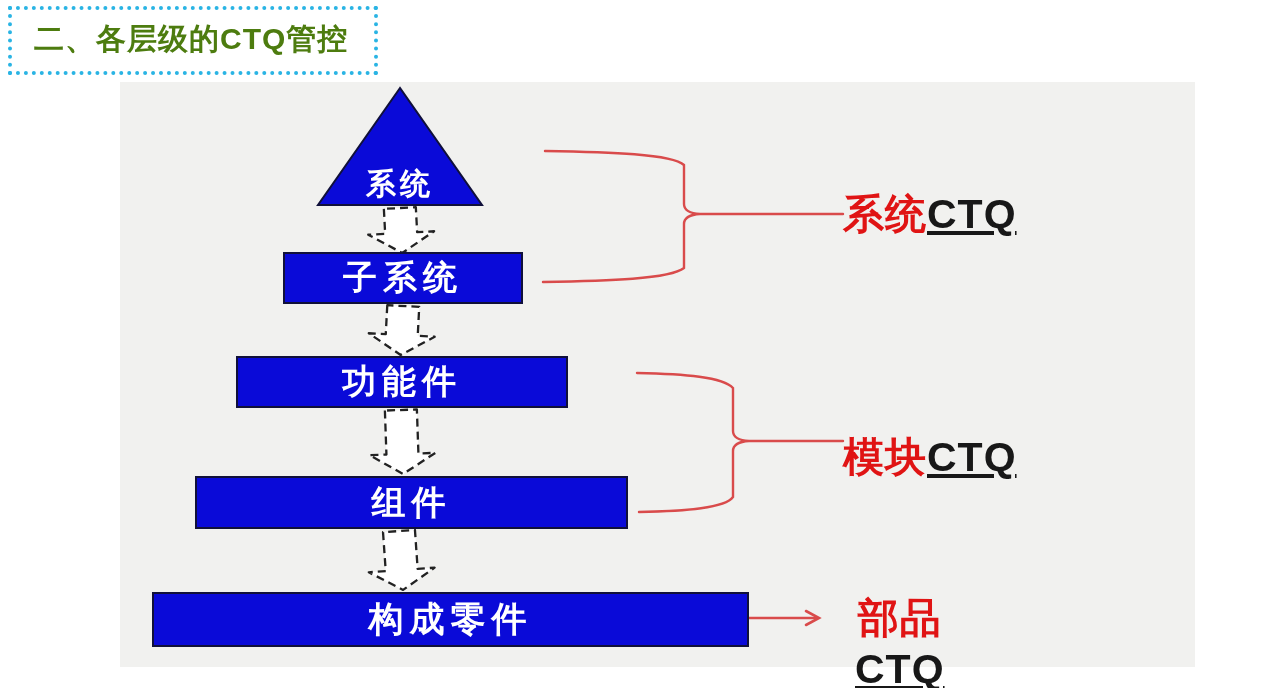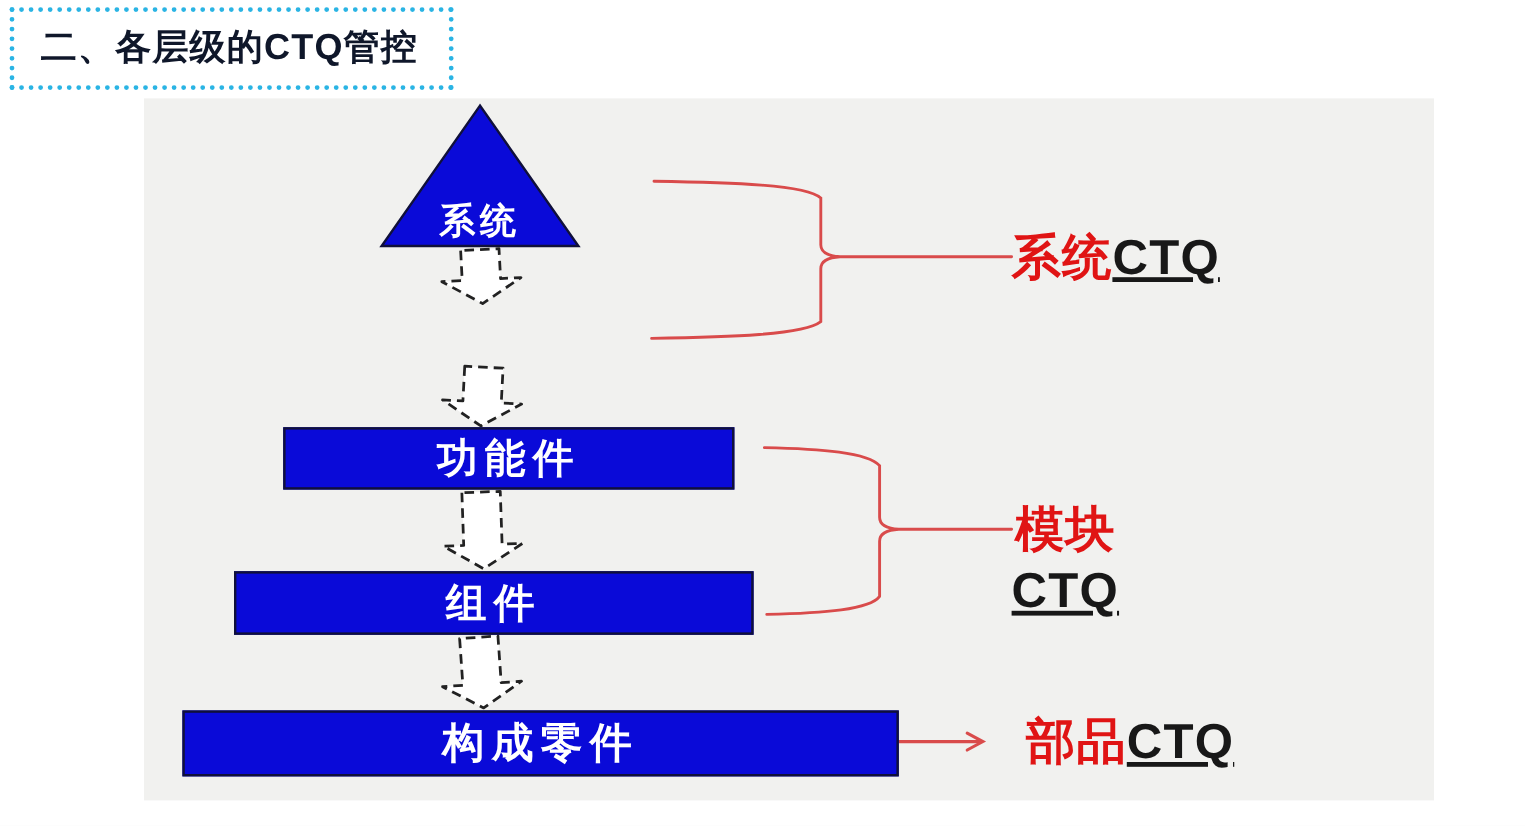--- a/index.html
+++ b/index.html
@@ -16,21 +16,21 @@
     position: absolute;
     left: 8px; top: 6px;
     padding: 9px 26px 11px 22px;
     border: 4px dotted #2ab4e4;
     background: #ffffff;
     z-index: 3;
   }
   .title-box .title-text {
     font-size: 30px;
     font-weight: bold;
-    color: #0f172a;
+    color: #4d7c0f;
     letter-spacing: 1px;
     white-space: nowrap;
   }
 
   
   .panel {
     position: absolute;
     left: 120px; top: 82px;
     width: 1075px; height: 585px;
     background: #f1f1ef;
@@ -46,21 +46,21 @@
     background: #0a0ad8;
     border: 2px solid #10103a;
     display: flex;
     align-items: center;
     justify-content: center;
     color: #ffffff;
     font-weight: bold;
     letter-spacing: 6px;
   }
   .node-subsystem  { left: 163px; top: 170px; width: 240px; height: 52px; font-size: 34px; }
-  .node-functional { left: 116px; top: 274px; width: 376px; height: 52px; font-size: 34px; }
+  .node-functional { left: 116px; top: 274px; width: 332px; height: 52px; font-size: 34px; }
   .node-component  { left:  75px; top: 394px; width: 433px; height: 53px; font-size: 34px; text-align: right; }
   .node-part       { left:  32px; top: 510px; width: 597px; height: 55px; font-size: 35px; }
 
   
   .triangle-label {
     position: absolute;
     left: 200px; top: 82px; width: 160px;
     text-align: center;
     color: #ffffff;
     font-weight: bold;
@@ -77,22 +77,22 @@
     display: flex;
     align-items: center;
     font-size: 41px;
     font-weight: bold;
     white-space: nowrap;
     letter-spacing: 1px;
   }
   .ctq-label .red-part  { color: #e01414; }
   .ctq-label .dark-part { color: #181818; text-decoration: underline; }
   .ctq-system { top: 105px; }
-  .ctq-module { top: 332px; flex-direction: column; }
-  .ctq-part   { top: 509px; left: 735px; }
+  .ctq-module { top: 348px; }
+  .ctq-part   { top: 509px; left: 735px; flex-direction: column; }
 </style>
 </head>
 <body>
 
 <div class="page">
 
   <div class="title-box">
     <span class="title-text">二、各层级的CTQ管控</span>
   </div>
 
@@ -116,20 +116,23 @@
                M519,430 C567,429 605,426 613,415 L613,369 Q613,360 629,359" fill="none" stroke="#d94b4b" stroke-width="2.4" stroke-linecap="round"></path>
 
       <g fill="none" stroke="#d94b4b" stroke-width="2.6" stroke-linecap="round">
         <line x1="548" y1="536" x2="697" y2="536"></line>
         <polyline points="686,529 699,536 686,543"></polyline>
       </g>
     </svg>
 
     <div class="triangle-label">系统</div>
 
+    <div class="node node-subsystem">
+      <span>子系统</span>
+    </div>
     <div class="node node-functional">
       <span>功能件</span>
     </div>
     <div class="node node-component">
       <span>组件</span>
     </div>
     <div class="node node-part">
       <span>构成零件</span>
     </div>
 

